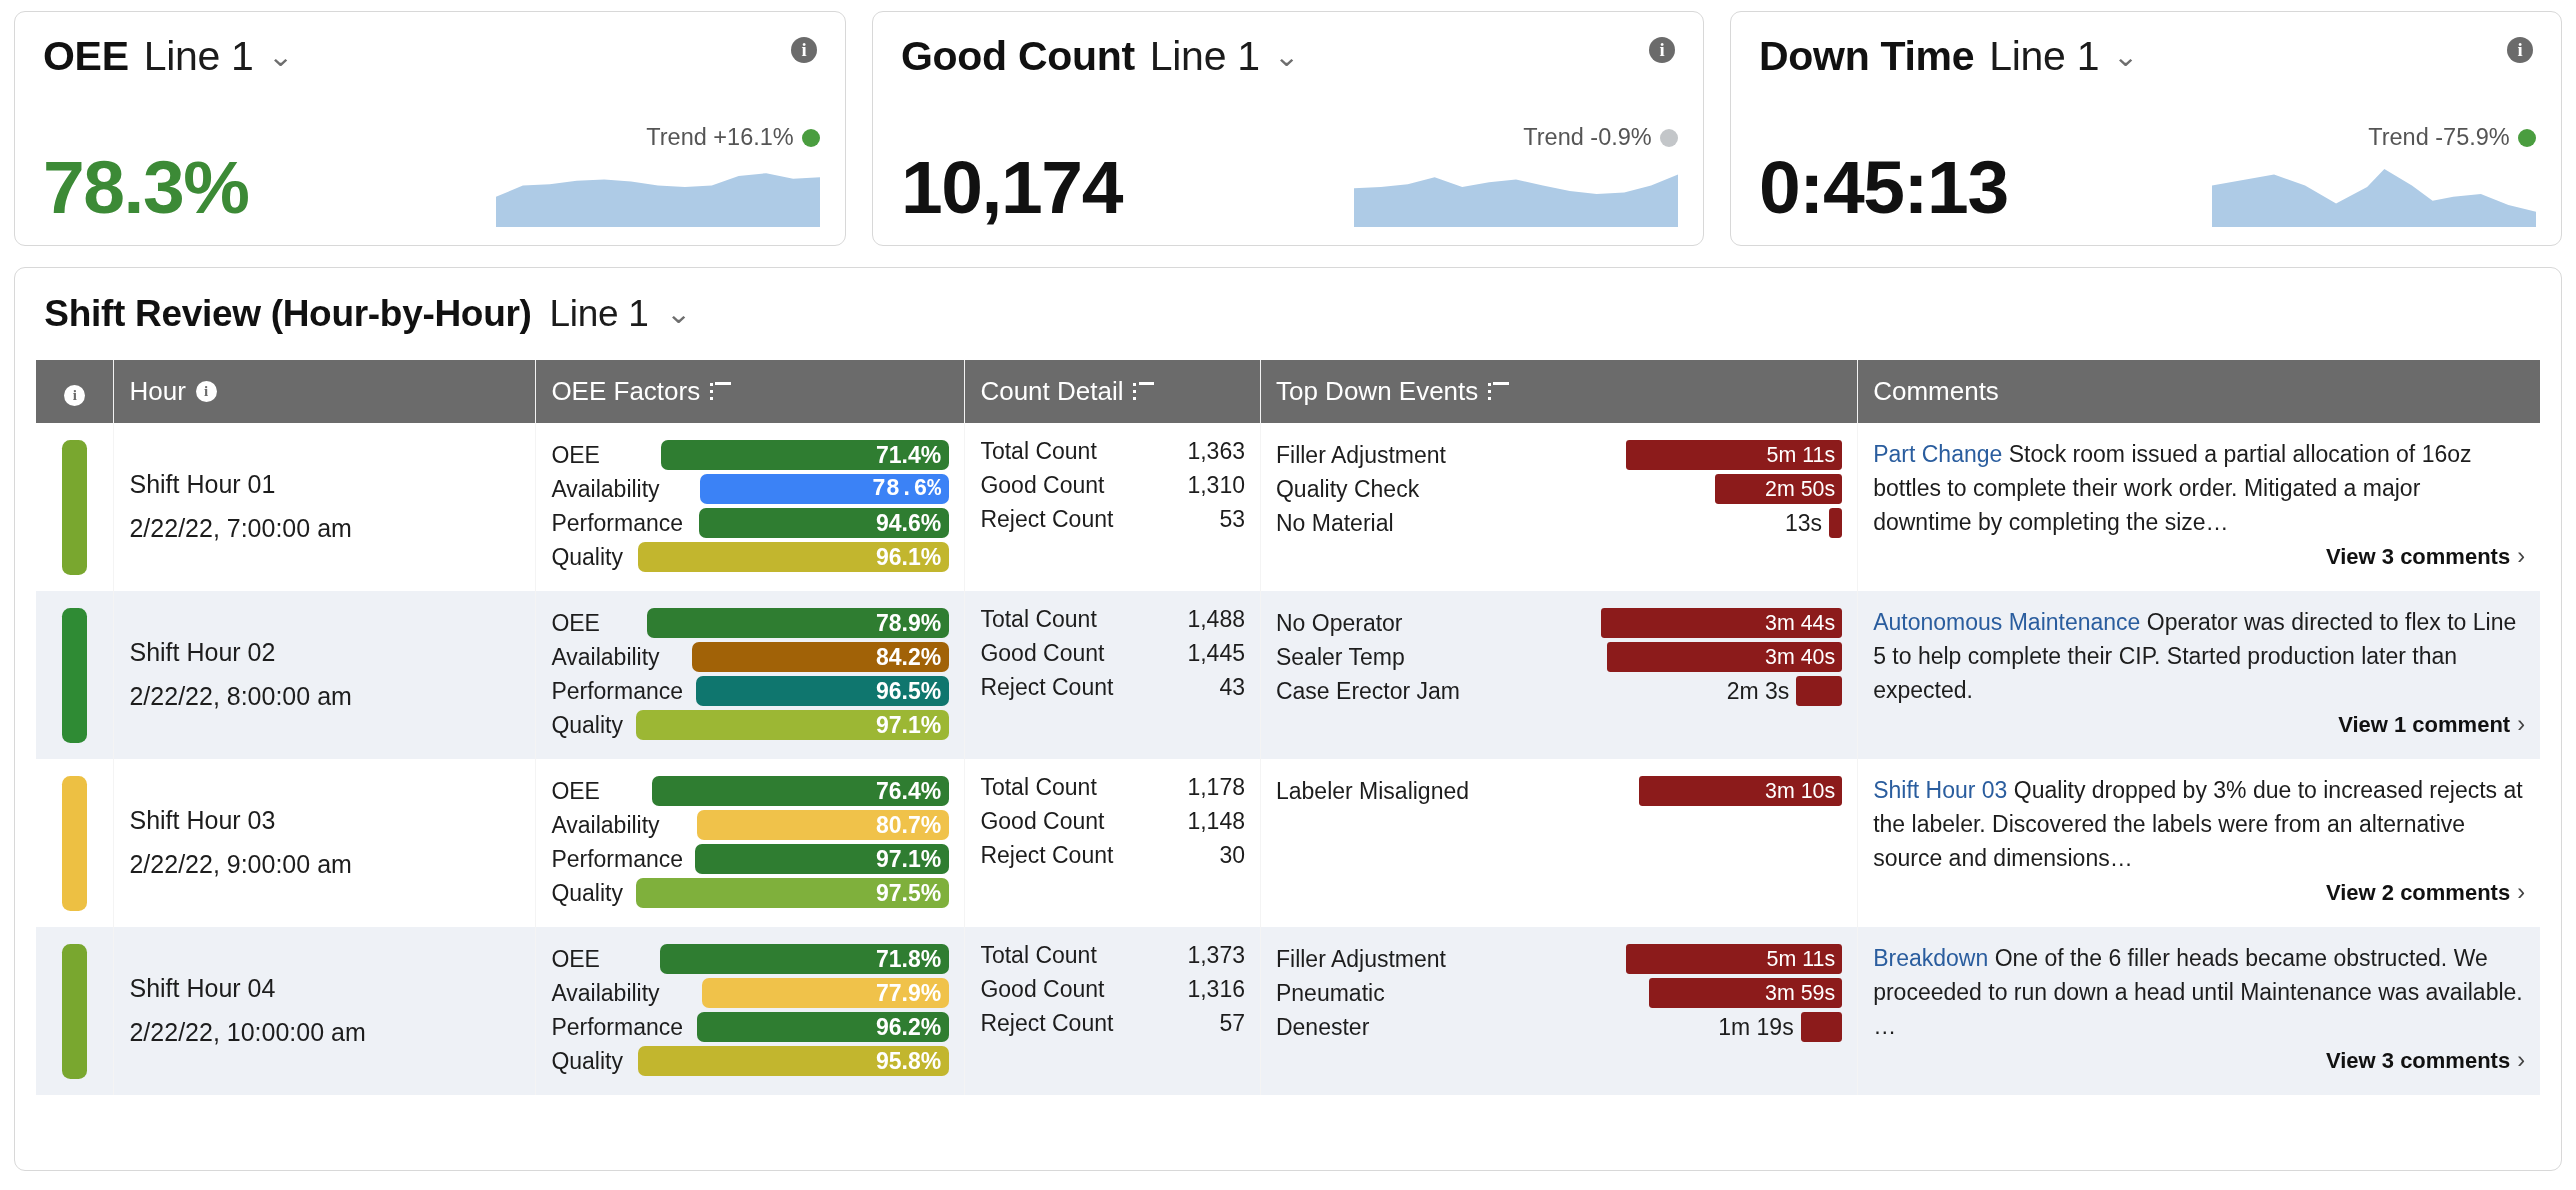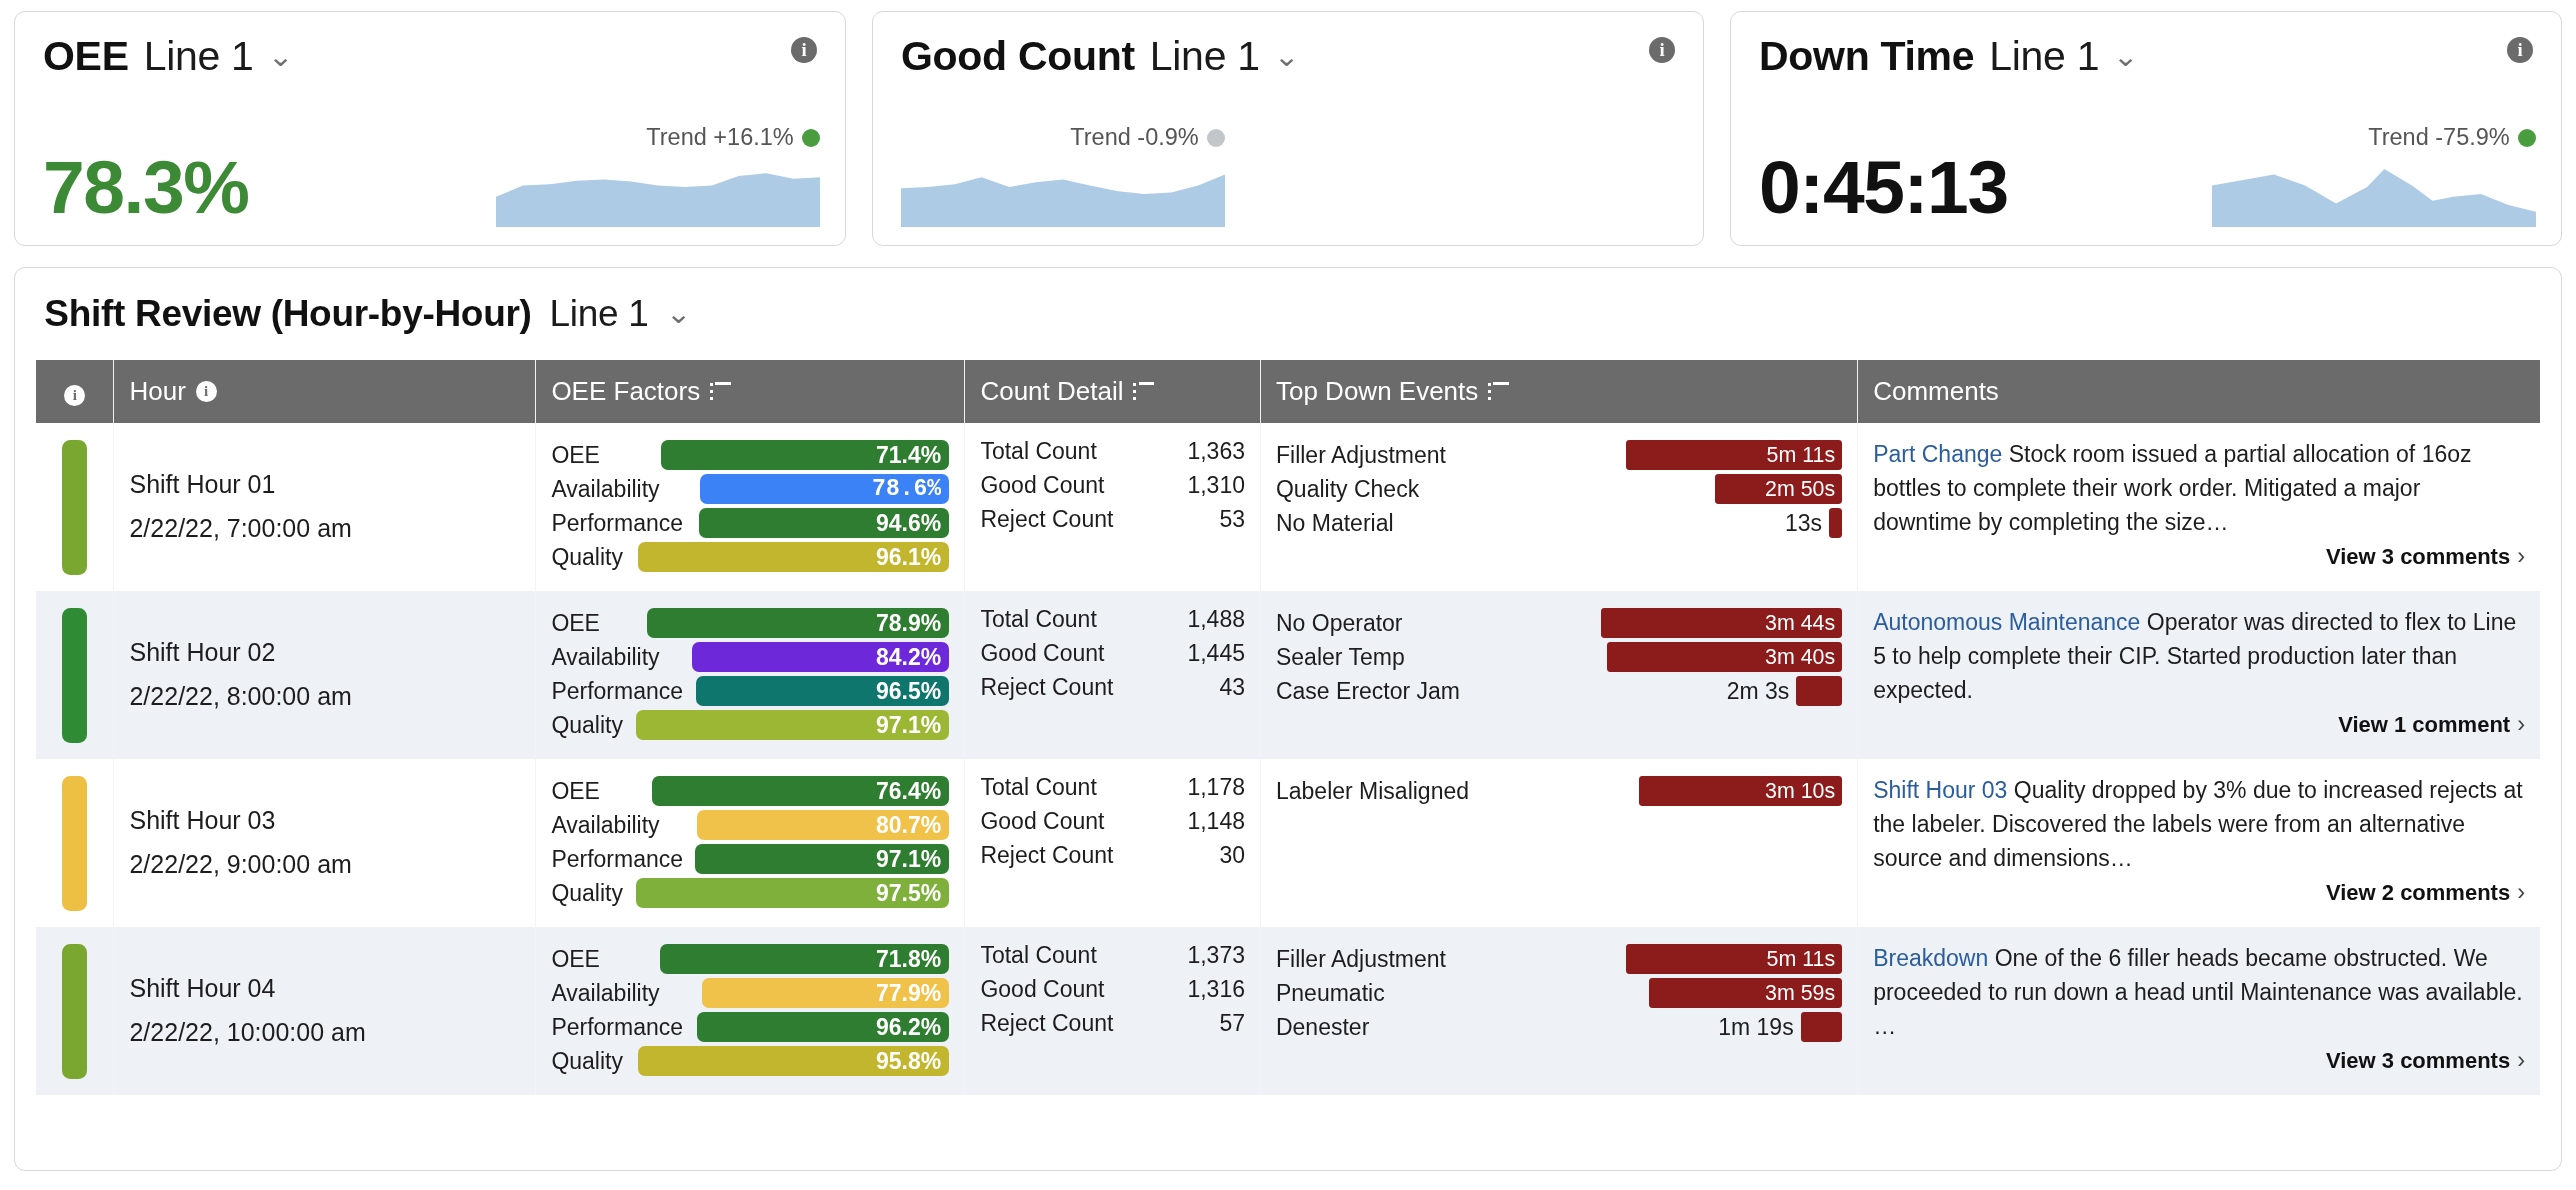--- a/index.html
+++ b/index.html
@@ -245,20 +245,21 @@
   </div>
 
   <div class="kpi-card">
     <div class="info-icon">i</div>
     <div class="kpi-head">
       <span class="kpi-title-bold">Good Count</span>
       <span class="kpi-title-light">Line 1</span>
       <span class="chev">⌄</span>
     </div>
     <div class="kpi-body">
+      <div class="kpi-value" style="color:#111">10,174</div>
       <div class="kpi-trendwrap">
         <div class="kpi-trend-label">
           <span>Trend -0.9%</span>
           <span class="trend-dot" style="background:#c3c6c9"></span>
         </div>
         <svg class="spark" viewBox="0 0 470 100" preserveAspectRatio="none">
           <polygon fill="#aecbe6" points="0,44 39,42 78,38 117,28 157,42 196,35 235,31 274,40 313,48 352,52 392,50 431,40 470,24 470,100 0,100"></polygon>
         </svg>
       </div>
     </div>
@@ -440,21 +441,21 @@
           <td>
             <div class="factor-row">
               <span class="factor-label">OEE</span>
               <span class="factor-track">
                 <span class="factor-bar" style="background: rgb(47, 125, 49); width: 88.606%;">78.9%</span>
               </span>
             </div>
             <div class="factor-row">
               <span class="factor-label">Availability</span>
               <span class="factor-track">
-                <span class="factor-bar" style="background: #6d28d9; width: 91.468%;">84.2%</span>
+                <span class="factor-bar" style="background: #a16207; width: 91.468%;">84.2%</span>
               </span>
             </div>
             <div class="factor-row">
               <span class="factor-label">Performance</span>
               <span class="factor-track">
                 <span class="factor-bar" style="background: #0f766e; width: 98.11%;">96.5%</span>
               </span>
             </div>
             <div class="factor-row">
               <span class="factor-label">Quality</span>

